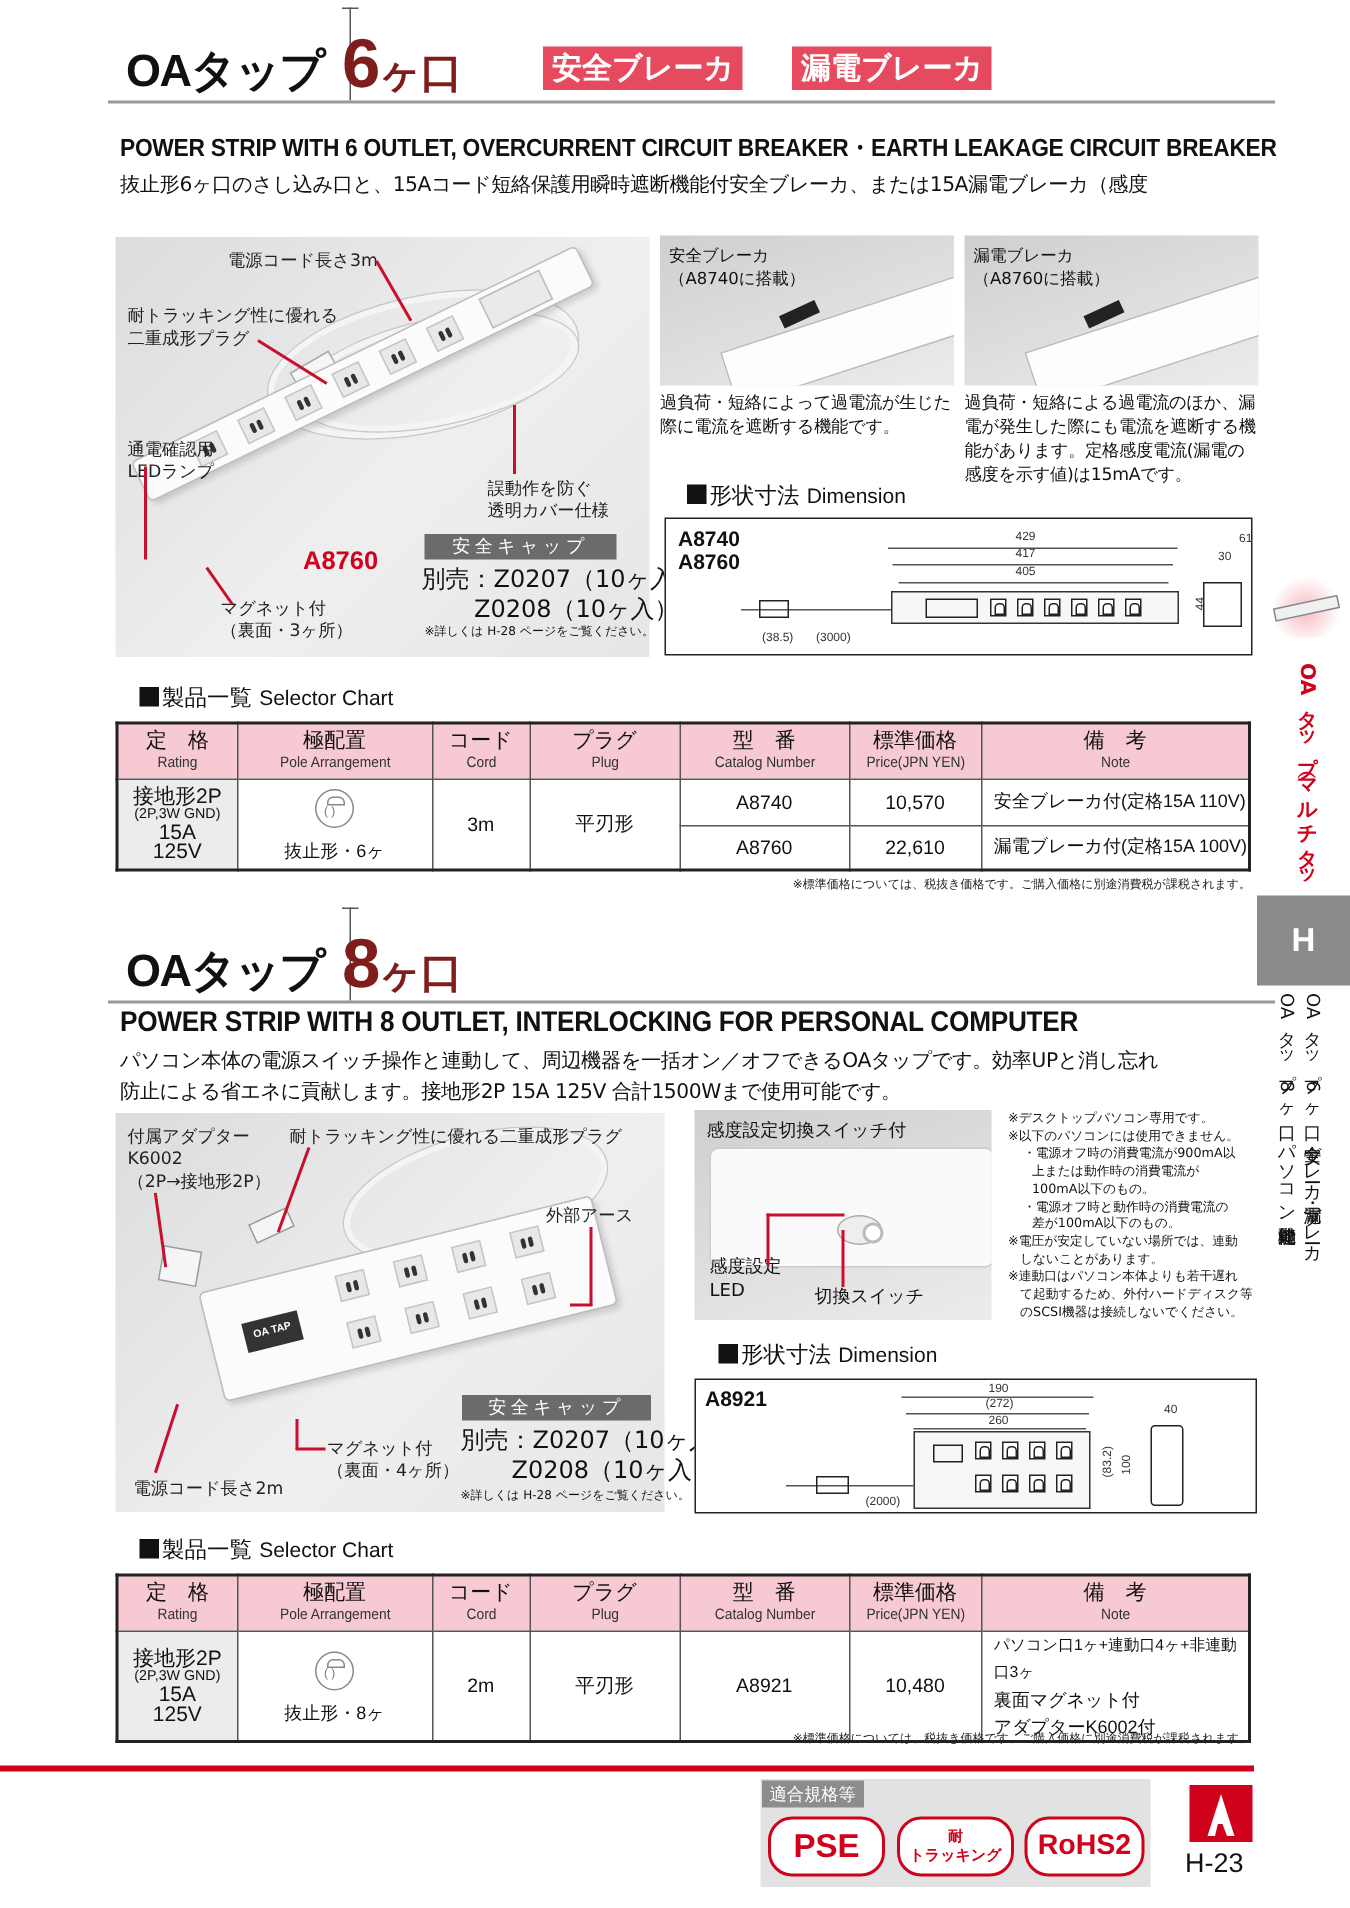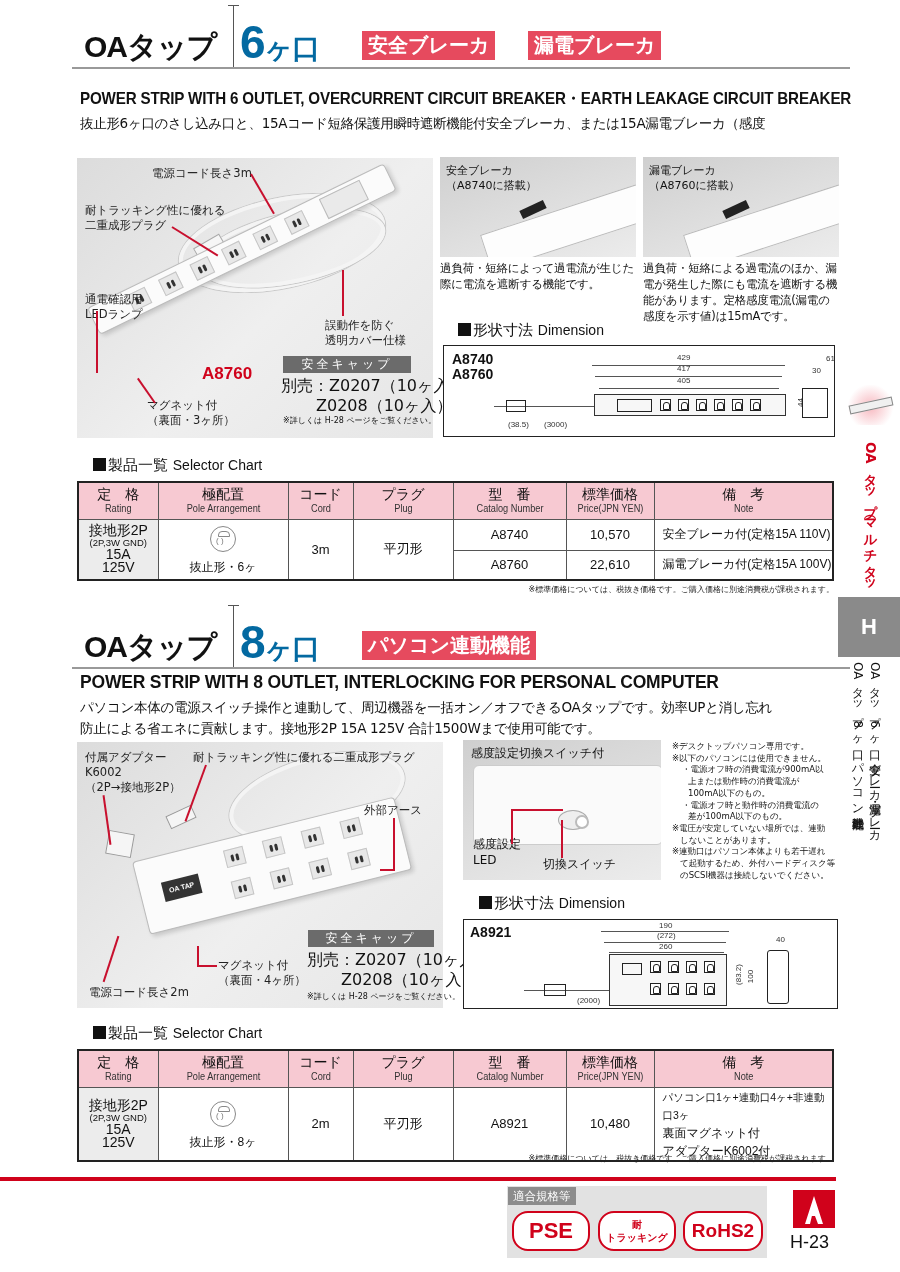--- a/index.html
+++ b/index.html
@@ -5,21 +5,21 @@
   * { box-sizing: border-box; margin: 0; padding: 0; }
   html, body { width: 900px; height: 1272px; background: #fff; overflow: hidden; }
   body { position: relative; font-family: "DejaVu Sans", "Liberation Sans", sans-serif; color: #111; }
   .abs { position: absolute; }
 
   
   .sec-head { position: absolute; left: 80px; width: 760px; height: 62px; }
   .sec-head .oa { position: absolute; left: 4px; top: 22px; font-size: 30px; font-weight: bold; letter-spacing: -1px; font-family: "Liberation Sans", sans-serif; }
   .sec-head .vline { position: absolute; left: 153px; top: 0; width: 1px; height: 62px; background: #555; }
   .sec-head .vtick { position: absolute; left: 148px; top: 0; width: 11px; height: 1px; background: #555; }
-  .sec-head .count { position: absolute; left: 160px; top: 10px; font-size: 46px; font-weight: bold; color: #0369a1; font-family: "Liberation Sans", sans-serif; letter-spacing: -1px; }
+  .sec-head .count { position: absolute; left: 148px; top: 10px; font-size: 46px; font-weight: bold; color: #7f1d1d; font-family: "Liberation Sans", sans-serif; letter-spacing: -1px; }
   .sec-head .count .small { font-size: 28px; }
   .sec-head .tag { position: absolute; top: 26px; height: 29px; background: #e64a5e; color: #fff; font-size: 20px; font-weight: bold; padding: 1px 6px; line-height: 27px; }
   .sec-head .hline { position: absolute; left: -8px; right: -10px; top: 62px; height: 2px; background: #999; }
 
   .en-title { position: absolute; left: 80px; width: 760px; font-family: "Liberation Sans", sans-serif; font-weight: bold; font-size: 16.5px; letter-spacing: -0.2px; transform: scaleX(0.92); transform-origin: left; white-space: nowrap; }
   .desc { position: absolute; left: 80px; width: 760px; font-size: 13.5px; line-height: 21px; letter-spacing: -0.3px; }
 
   
   .photo { position: absolute; background: linear-gradient(135deg, #dcdcdc, #efefef 55%, #e6e6e6); }
   .callout { position: absolute; font-size: 11.5px; line-height: 15px; color: #222; white-space: nowrap; }
@@ -261,21 +261,20 @@
   </tr>
 </tbody>
   </table>
 <div class="footnote" style="top:584px;">※標準価格については、税抜き価格です。ご購入価格に別途消費税が課税されます。</div>
 
 <div class="sec-head" style="top:605px;">
   <div class="vtick"></div>
   <div class="vline"></div>
   <div class="oa">OAタップ</div>
   <div class="count"><span>8</span><span class="small">ヶ口</span></div>
-  <div class="tag" style="left:282px;">パソコン連動機能</div>
   <div class="hline"></div>
 </div>
 <div class="en-title" style="top:671px;font-size:19px;">POWER STRIP WITH 8 OUTLET, INTERLOCKING FOR PERSONAL COMPUTER</div>
 <div class="desc" style="top:697px;">
   <div>パソコン本体の電源スイッチ操作と連動して、周辺機器を一括オン／オフできるOAタップです。効率UPと消し忘れ</div>
   <div>防止による省エネに貢献します。接地形2P 15A 125V 合計1500Wまで使用可能です。</div>
 </div>
 
 <div class="photo" style="left:77px;top:742px;width:366px;height:266px;">
   <div class="cord" style="left:150px;top:15px;width:180px;height:80px;transform:rotate(-15deg);"></div>

